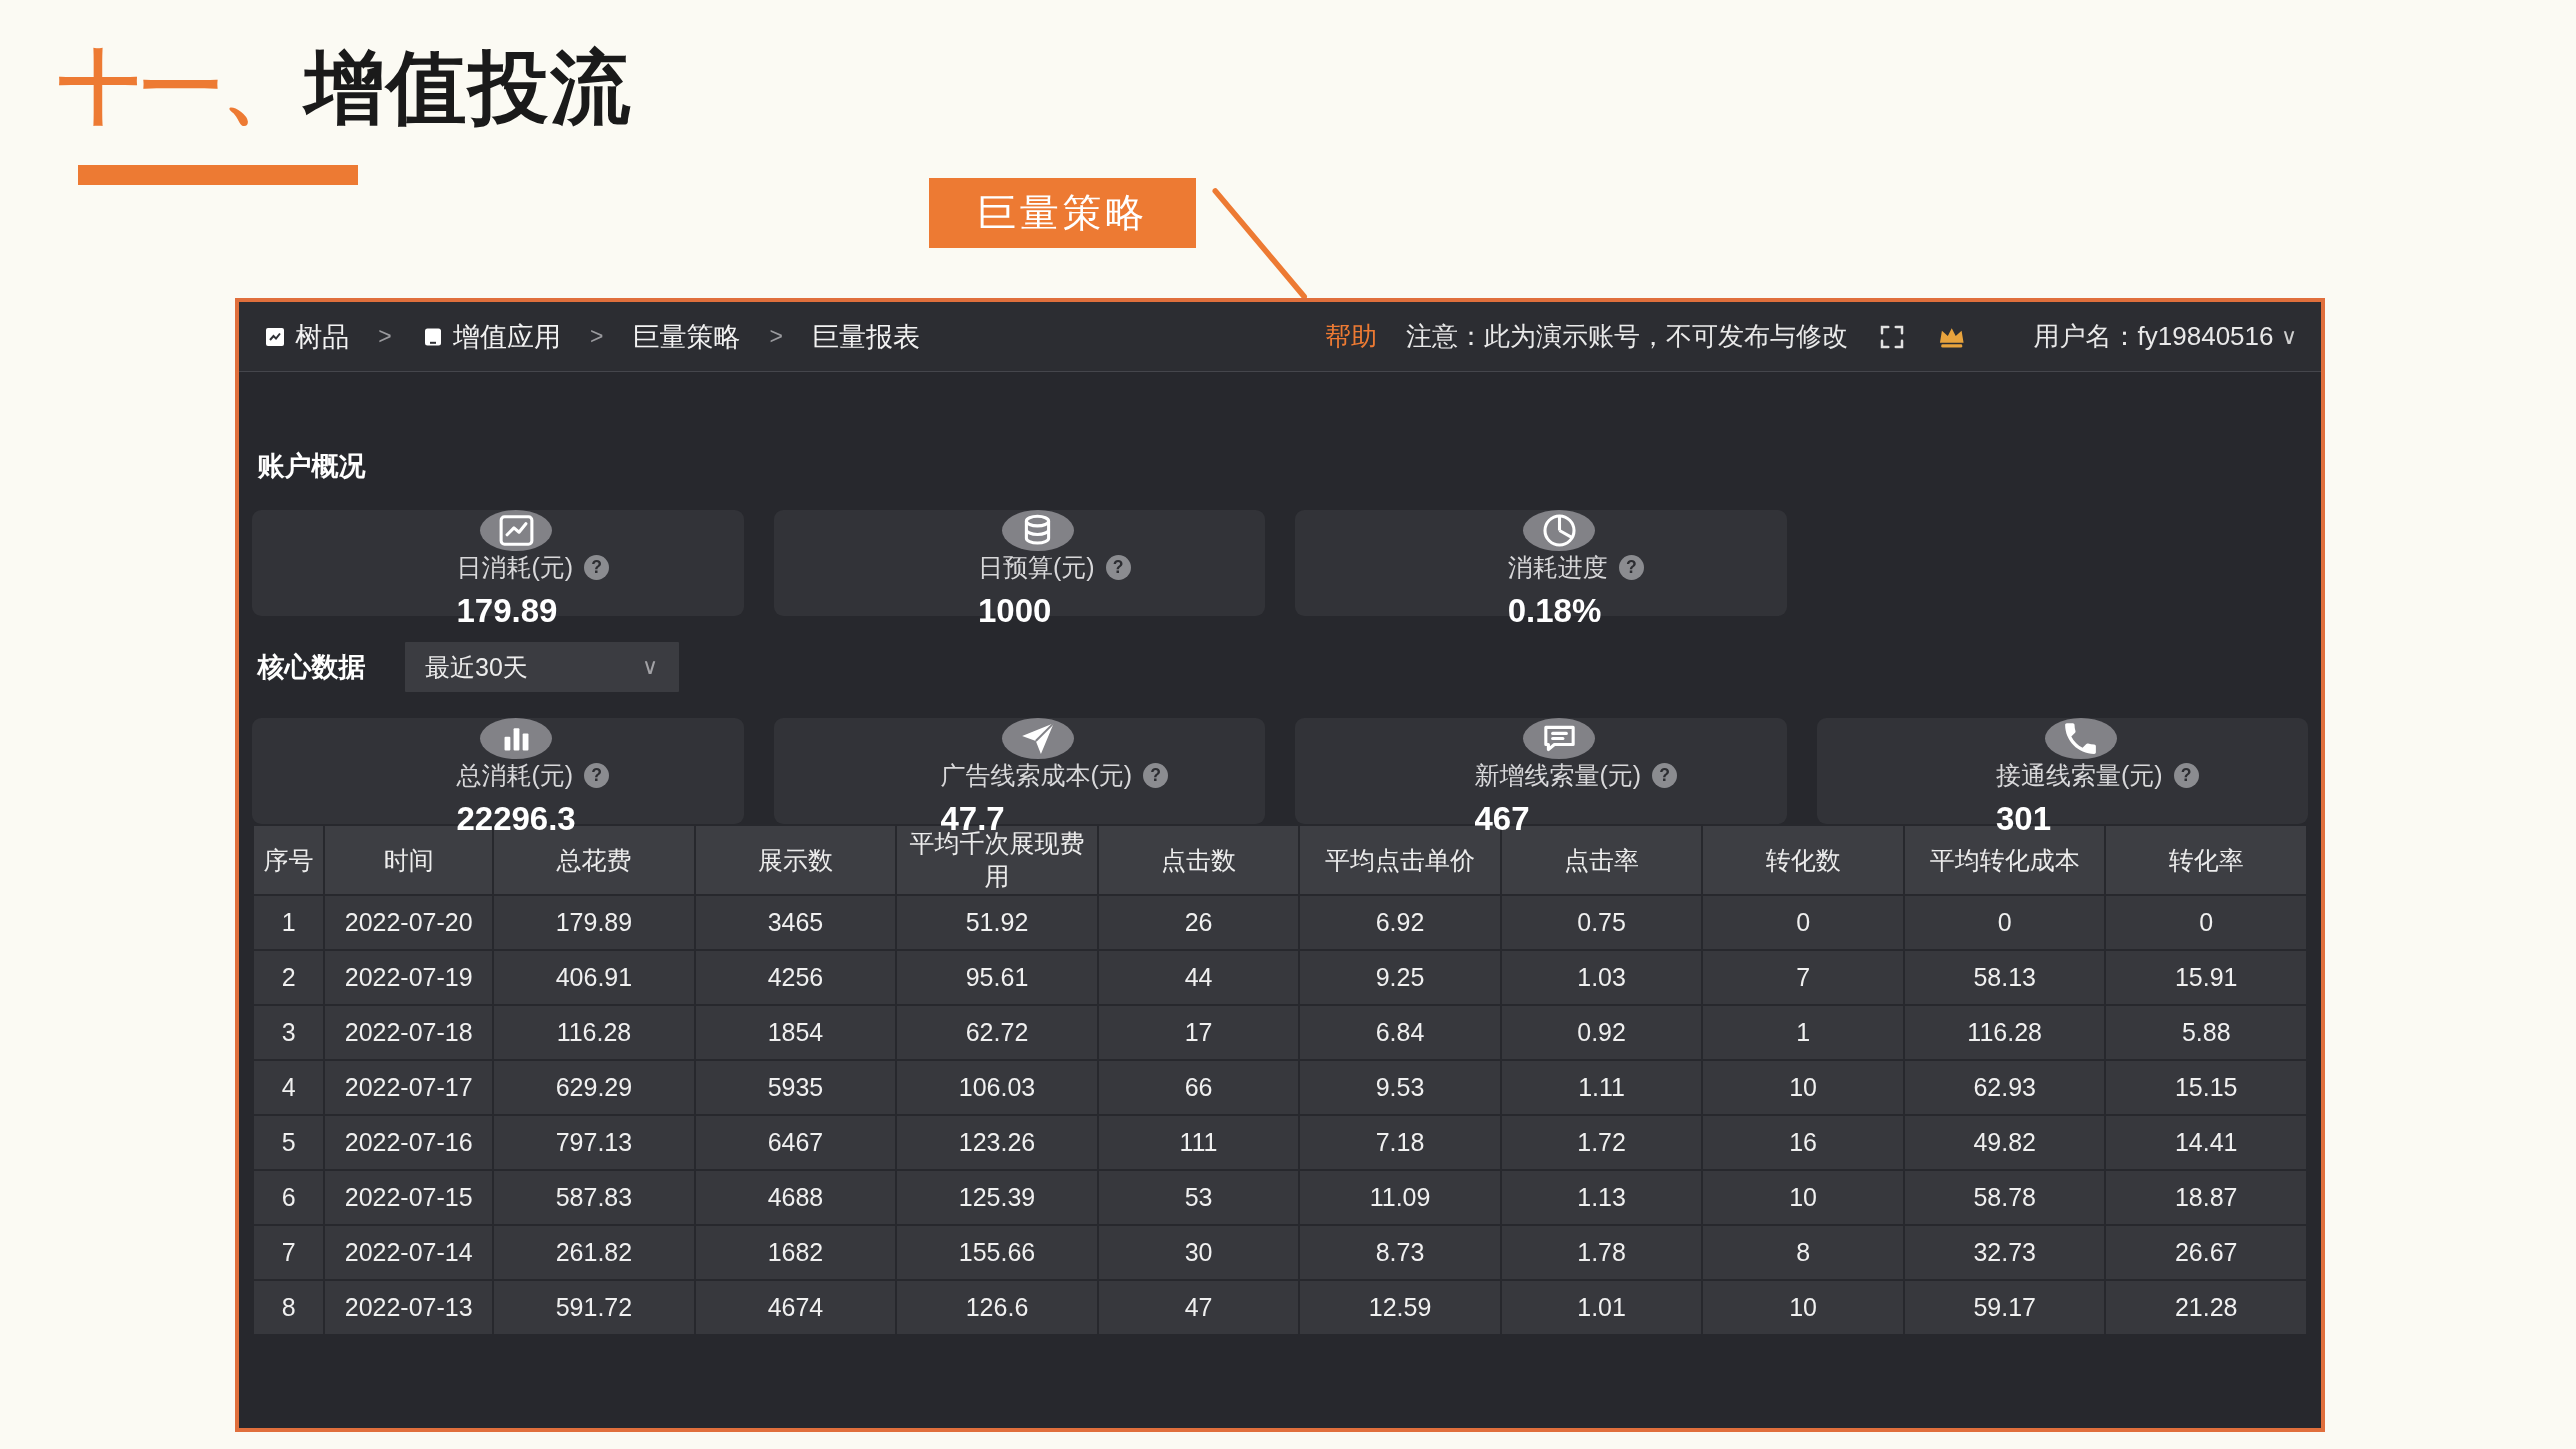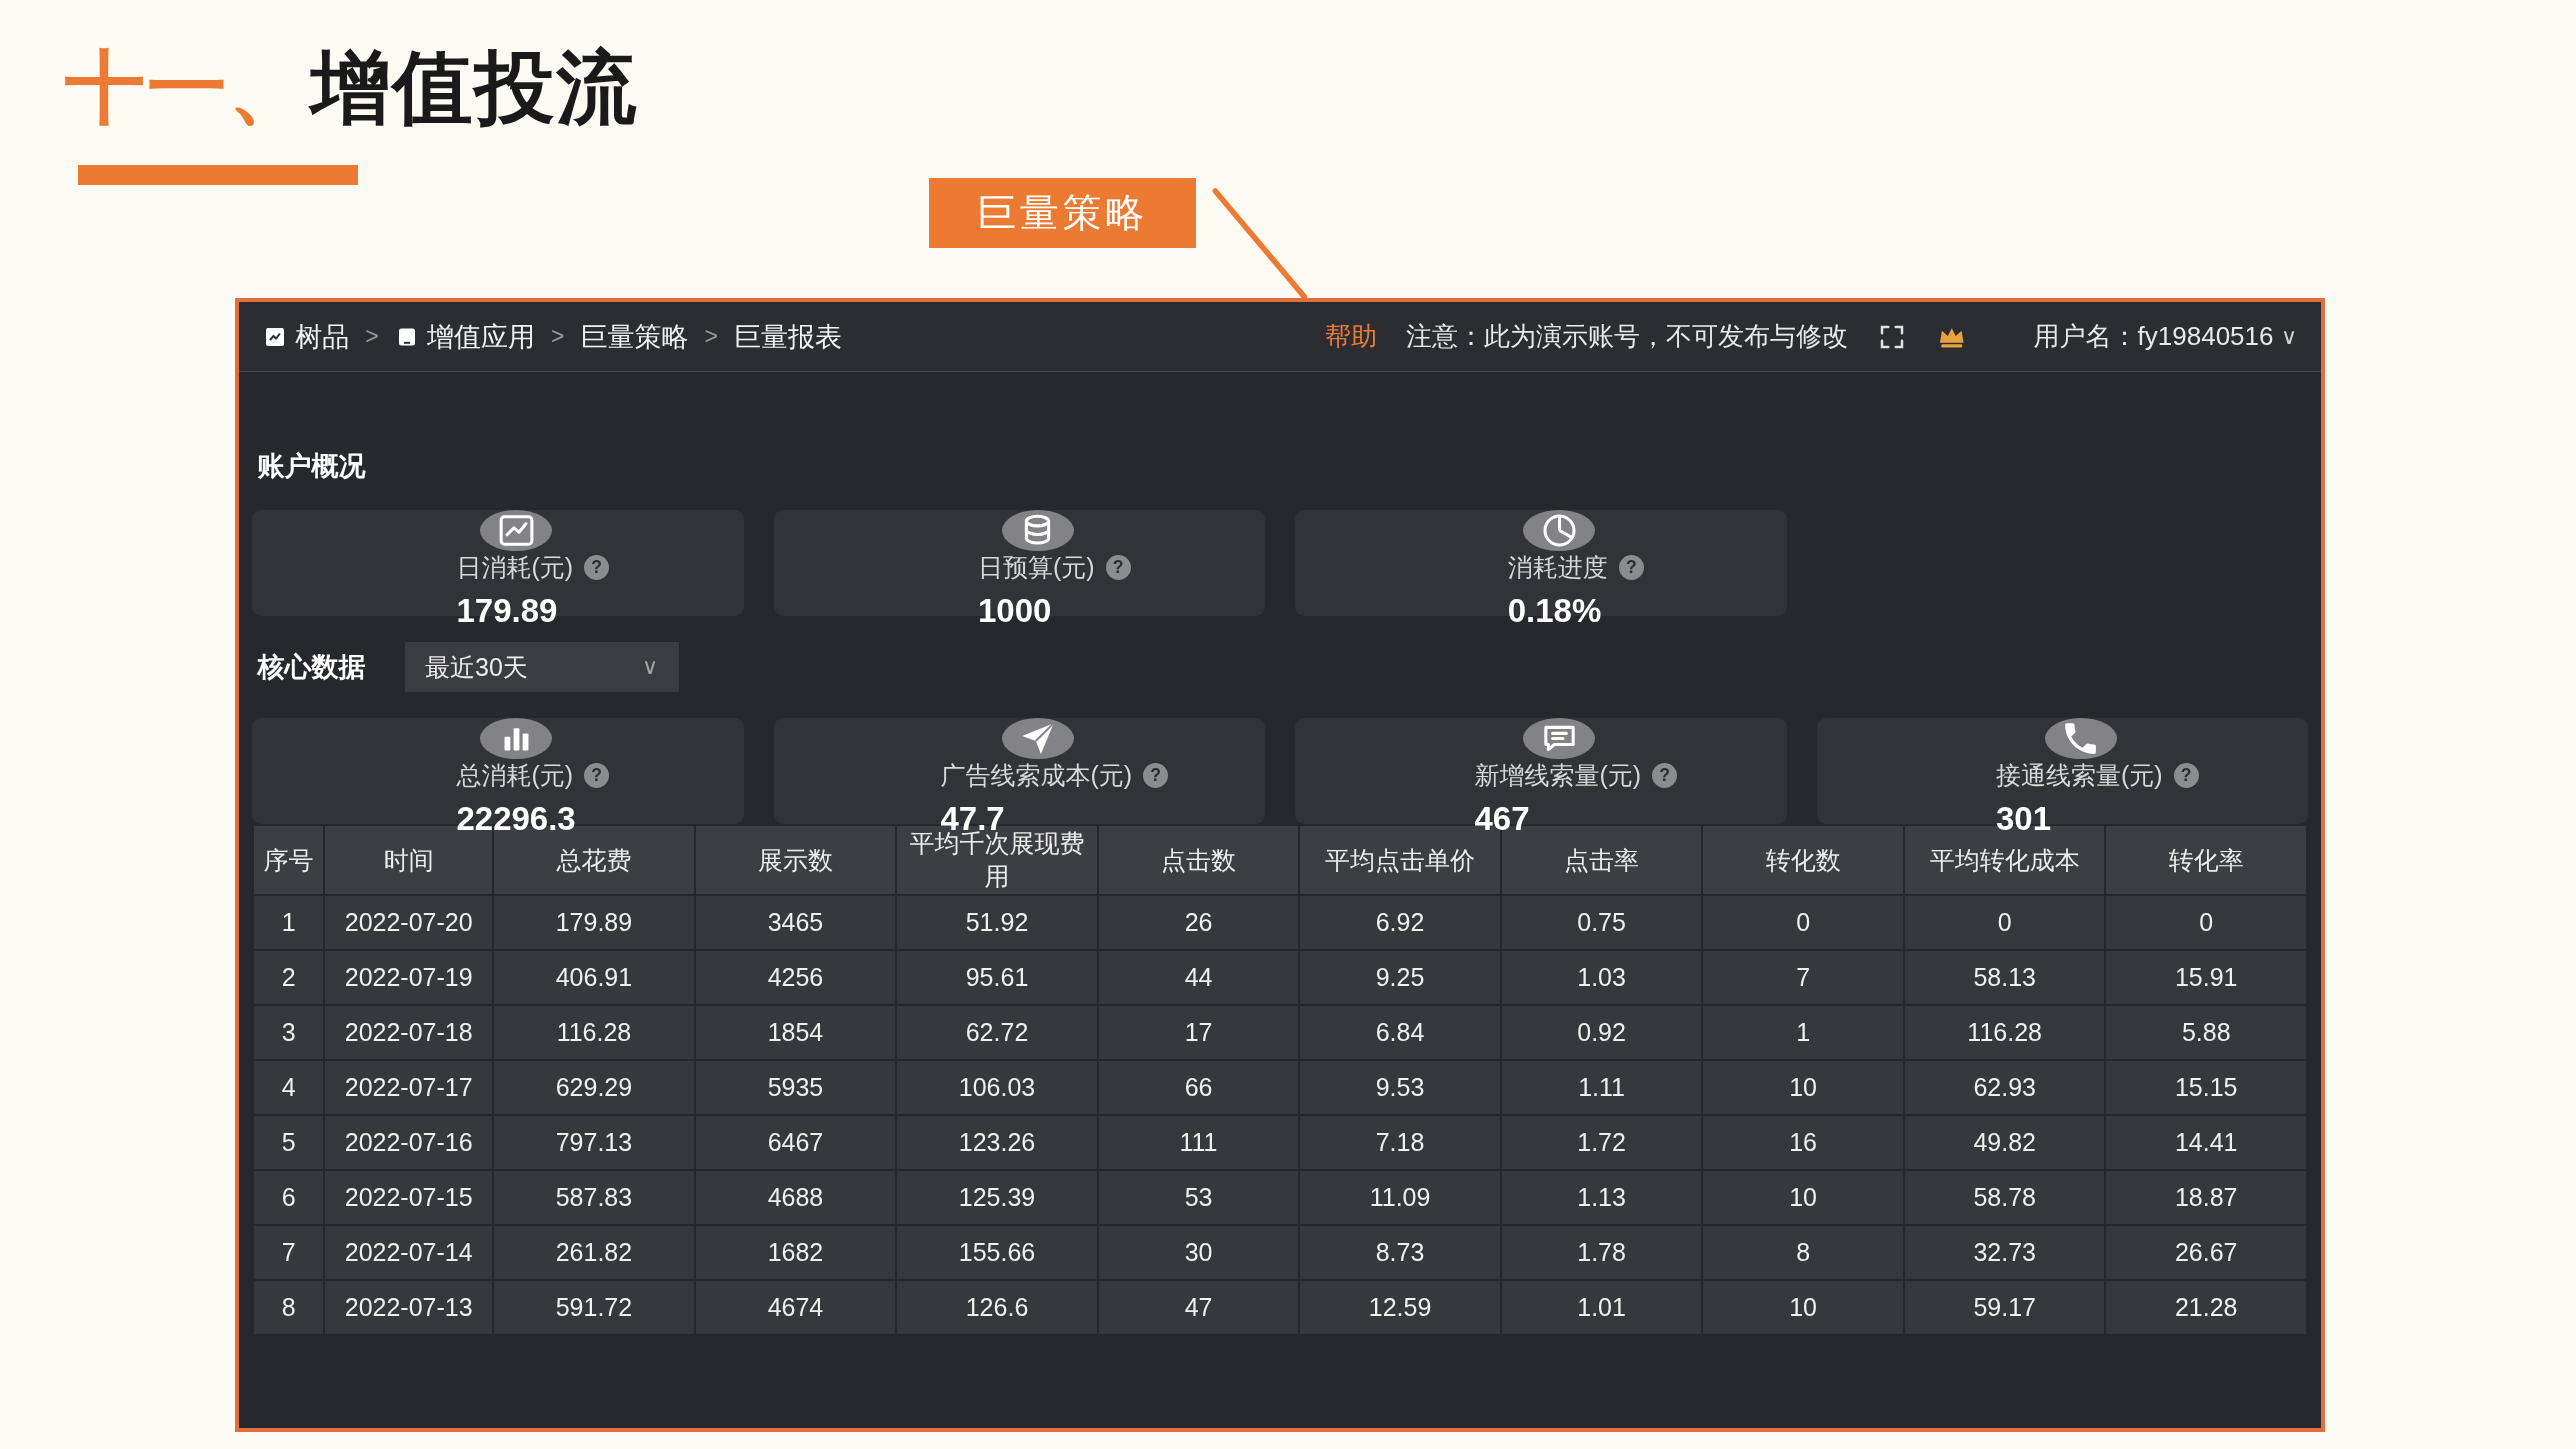--- a/index.html
+++ b/index.html
@@ -5,31 +5,31 @@
   :root { --accent:#ED7A33; --panel-bg:#27282d; --card-bg:#323338; --cell-bg:#37383d; --head-bg:#3d3e43; }
   * { box-sizing:border-box; }
   html,body { margin:0; padding:0; }
   body {
     width:2576px; height:1450px; position:relative; overflow:hidden;
     background:#FBFAF3;
     font-family:"Liberation Sans","DejaVu Sans",sans-serif;
   }
   
   .slide-title { position:absolute; left:59px; top:35px; font-size:80px; font-weight:900; color:#1a1a1a; letter-spacing:1.9px; }
-  .slide-title .accent { color:var(--accent);margin-left:6px; }
+  .slide-title .accent { color:var(--accent); }
   .title-underline { position:absolute; left:78px; top:165px; width:280px; height:20.4px; background:var(--accent); }
   .callout { position:absolute; left:929px; top:178px; width:267px; height:70px; background:var(--accent);
     color:#fff; font-size:39px; display:flex; align-items:center; justify-content:center; letter-spacing:3.7px; }
   svg.connector { position:absolute; left:0; top:0; width:2576px; height:1450px; pointer-events:none; }
   
   .panel { position:absolute; left:235px; top:298px; width:2090px; height:1134px;
     background:var(--panel-bg); border:4.6px solid #E06F3C; }
   .topbar { height:70px; background:#2c2d32; border-bottom:1.9px solid #45464c;
     display:flex; align-items:center; justify-content:space-between; padding:0 24px; }
-  .crumbs { display:flex; align-items:center; gap:16px; font-size:27px; color:#f2f2f2; }
+  .crumbs { display:flex; align-items:center; gap:29px; font-size:27px; color:#f2f2f2; }
   .crumb { display:flex; align-items:center; gap:8.3px; cursor:pointer; white-space:nowrap; }
   .crumb-icon { width:24px; height:24px; display:inline-flex; }
   .crumb-icon svg { width:24px; height:24px; }
   .crumb-sep { color:#9a9a9e; font-size:23px; }
   .topbar-right { display:flex; align-items:center; gap:29px; font-size:26px; color:#e9e9e9; white-space:nowrap; }
   .help-link { color:var(--accent); cursor:pointer; }
   .icon-btn { width:30px; height:30px; display:inline-flex; cursor:pointer; }
   .icon-btn svg { width:30px; height:30px; }
   .crown { width:31.5px; height:31.5px; display:inline-flex; }
   .crown svg { width:31.5px; height:31.5px; }

